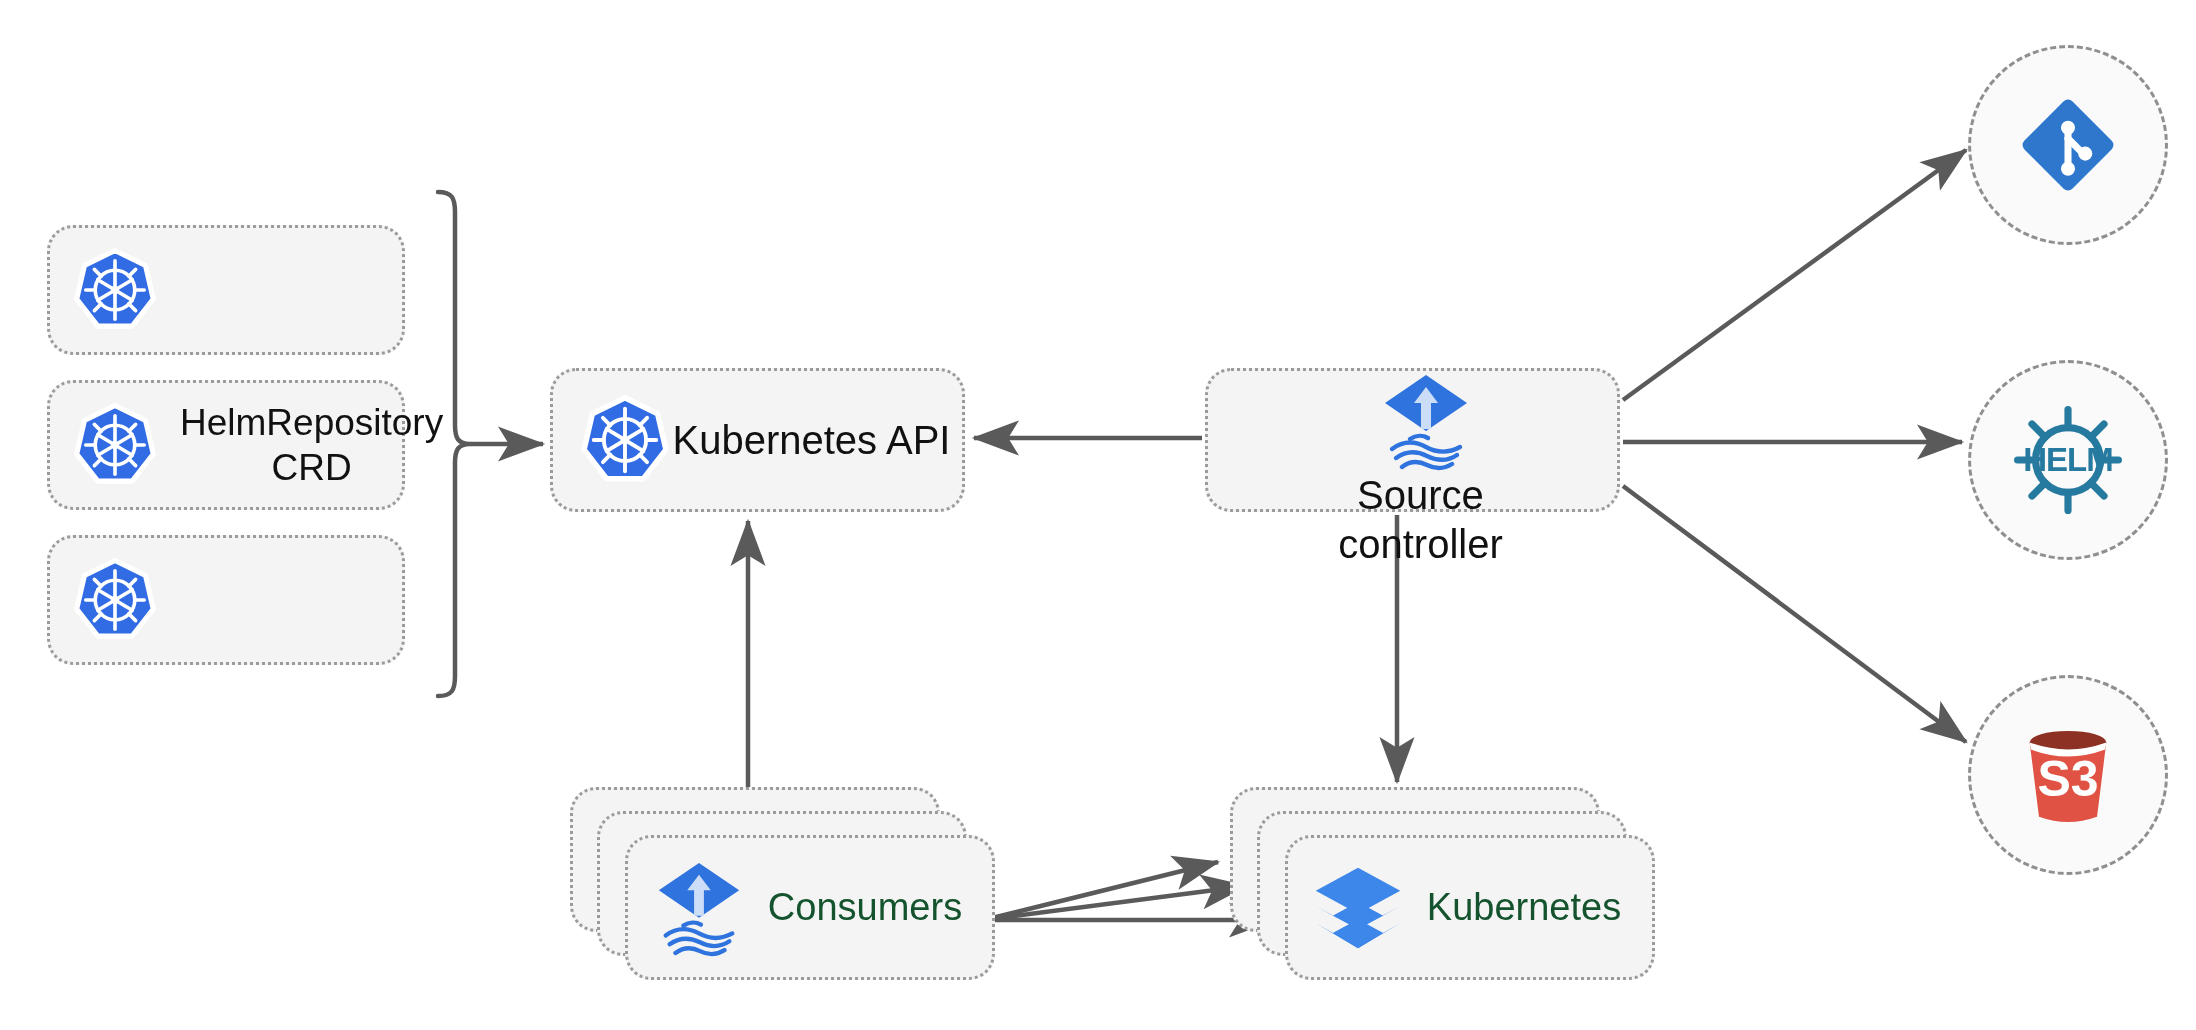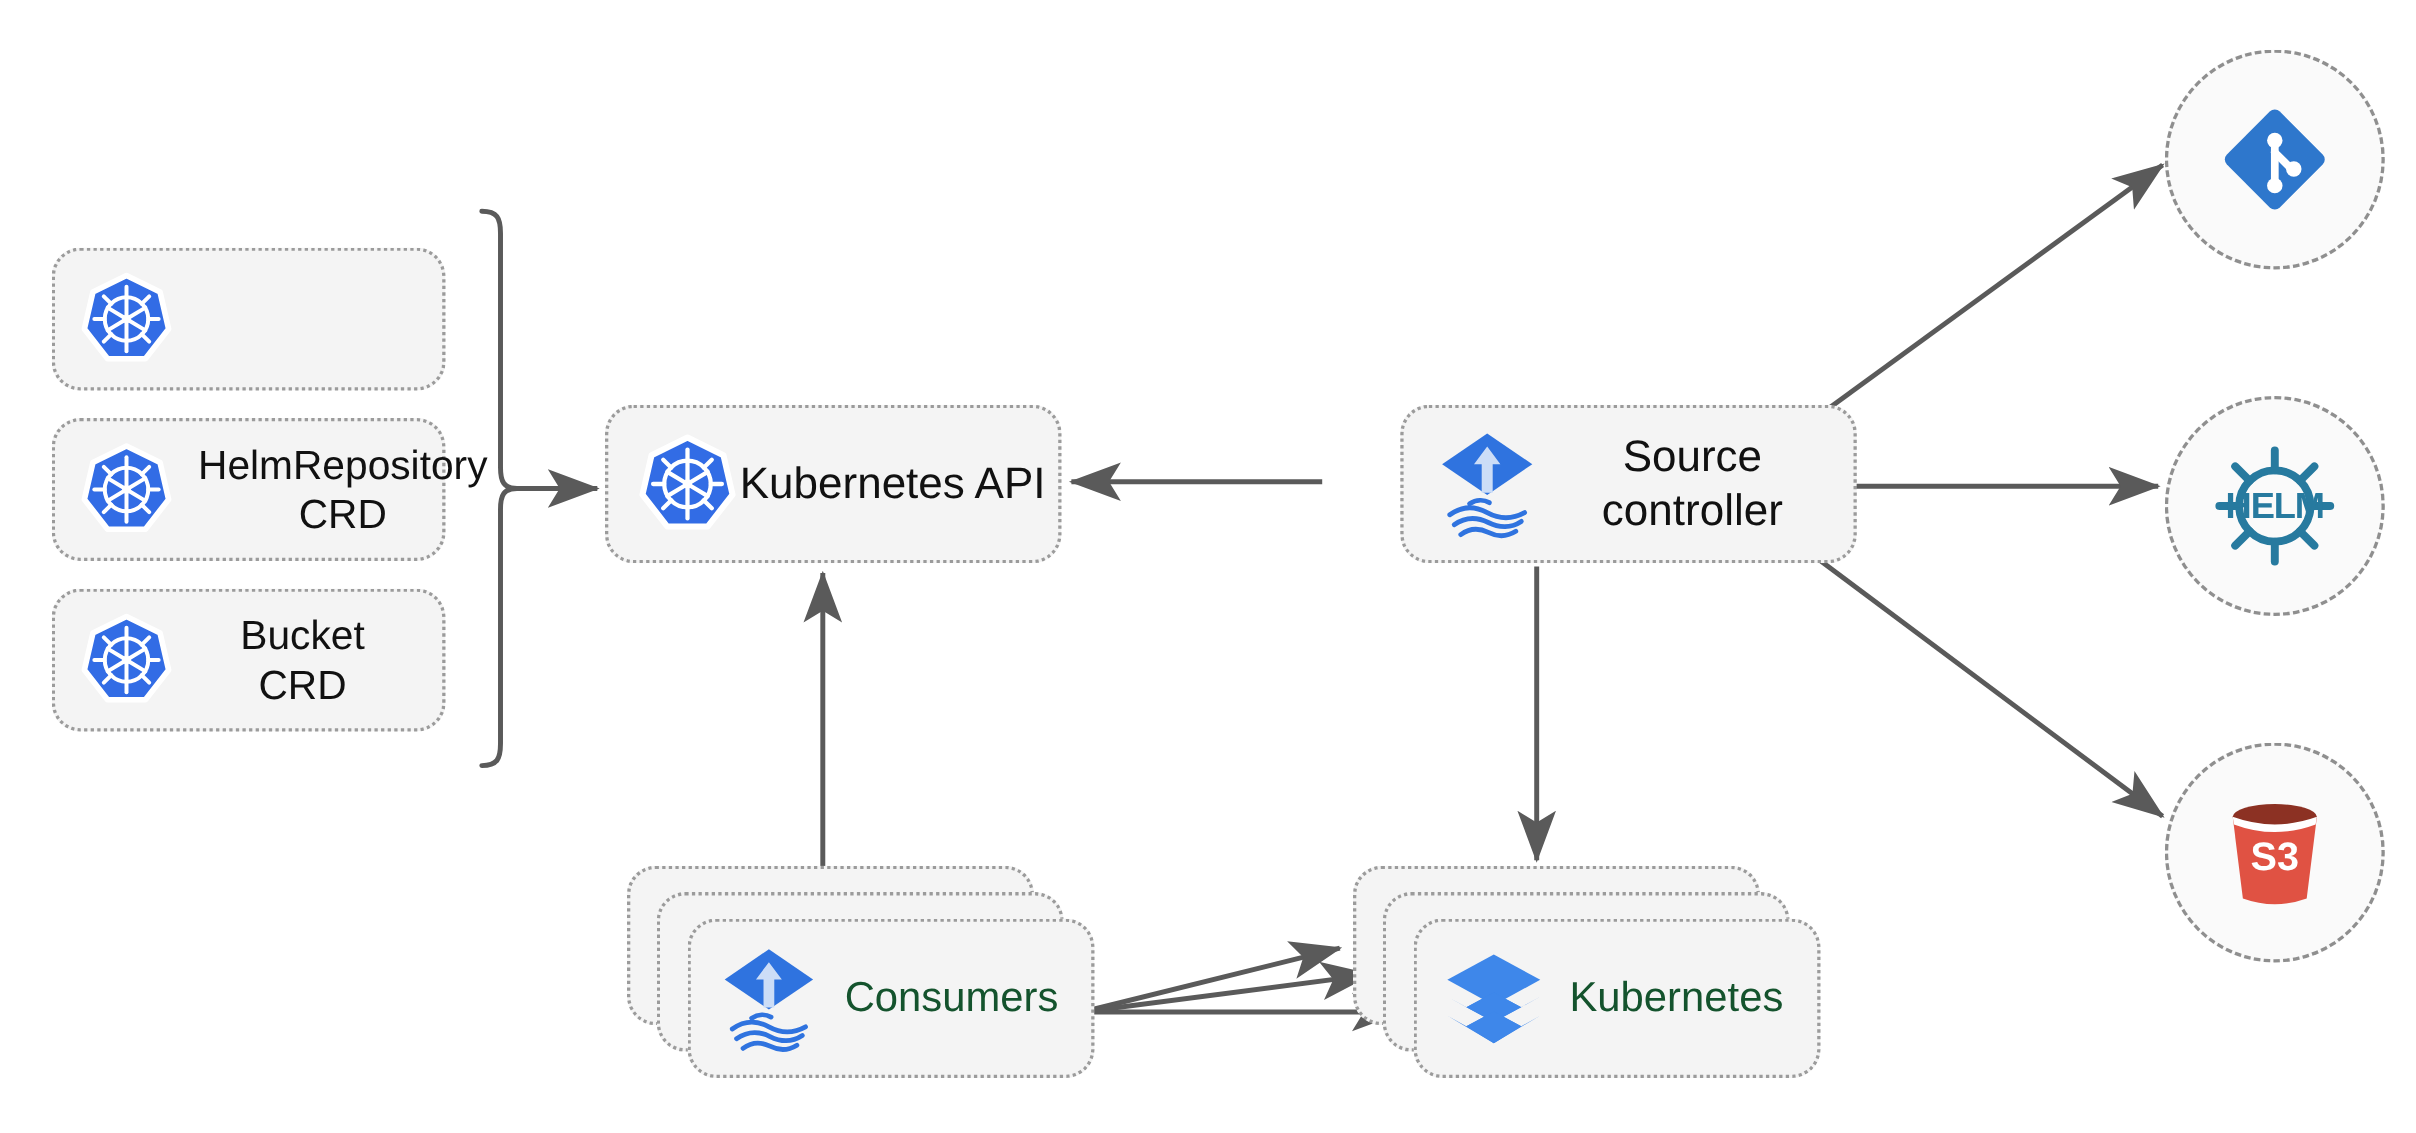--- a/index.html
+++ b/index.html
@@ -58,23 +58,24 @@
   #crd-bucket { top: 535px; }
 
   
   #k8s-api {
     left: 550px; top: 368px;
     width: 415px; height: 144px;
     padding-left: 26px;
   }
   #k8s-api .label { text-align: center; font-size: 40px; }
   #source-controller {
-    left: 1273px; top: 368px;
+    left: 1205px; top: 368px;
     width: 415px; height: 144px;
     padding-left: 26px;
+    flex-direction: column;
   }
   #source-controller .label { font-size: 40px; }
 
   
   .stack {
     position: absolute;
     z-index: 5;
   }
   .stack .card {
     position: absolute;
@@ -245,22 +246,20 @@
           <line x1="50" y1="50" x2="50" y2="27"></line>
           <line x1="50" y1="50" x2="70" y2="38"></line>
           <line x1="50" y1="50" x2="70" y2="62"></line>
           <line x1="50" y1="50" x2="50" y2="73"></line>
           <line x1="50" y1="50" x2="30" y2="62"></line>
           <line x1="50" y1="50" x2="30" y2="38"></line>
         </g>
         <circle cx="50" cy="50" r="4.6" fill="#ffffff"></circle>
       </svg>
     </span>
-    <span class="label"><span>Bucket</span>
-<span>CRD</span></span>
   </div>
 
   <div class="node" id="k8s-api">
     <span class="icon-slot">
       <svg class="icon" width="92" height="92" viewBox="0 0 100 100">
         <polygon points="50,4 85.5,21.5 94.5,60.5 70,92 30,92 5.5,60.5 14.5,21.5" fill="#326CE5" stroke="#ffffff" stroke-width="6" stroke-linejoin="round"></polygon>
         <g stroke="#ffffff" stroke-width="4.2" fill="none" stroke-linecap="round">
           <circle cx="50" cy="50" r="23"></circle>
           <line x1="50" y1="16" x2="50" y2="27"></line>
           <line x1="50" y1="73" x2="50" y2="84"></line>
@@ -373,17 +372,17 @@
     </span>
   </div>
 
   <div class="ext-node" id="ext-s3">
     <span style="position:relative;display:block;width:116px;height:116px;">
       <svg class="icon" width="116" height="116" viewBox="0 0 100 100">
         <path d="M17 22 L25 86 Q50 95 75 86 L83 22 Z" fill="#E05243"></path>
         <ellipse cx="50" cy="22" rx="33" ry="10" fill="#8C3123"></ellipse>
         <path d="M17 22 Q50 34 83 22 L82 28 Q50 40 18 28 Z" fill="#ffffff"></path>
       </svg>
-      <span style="position:absolute;left:0;top:0;width:116px;height:116px;display:flex;align-items:center;justify-content:center;font-family:'Liberation Sans',sans-serif;font-weight:bold;font-size:36px;color:#ffffff;padding-top:8px;box-sizing:border-box;">S3</span>
+      <span style="position:absolute;left:0;top:0;width:116px;height:116px;display:flex;align-items:center;justify-content:center;font-family:'Liberation Sans',sans-serif;font-weight:bold;font-size:50px;color:#ffffff;padding-top:8px;box-sizing:border-box;">S3</span>
     </span>
   </div>
 
 </div>
 
 </body></html>

